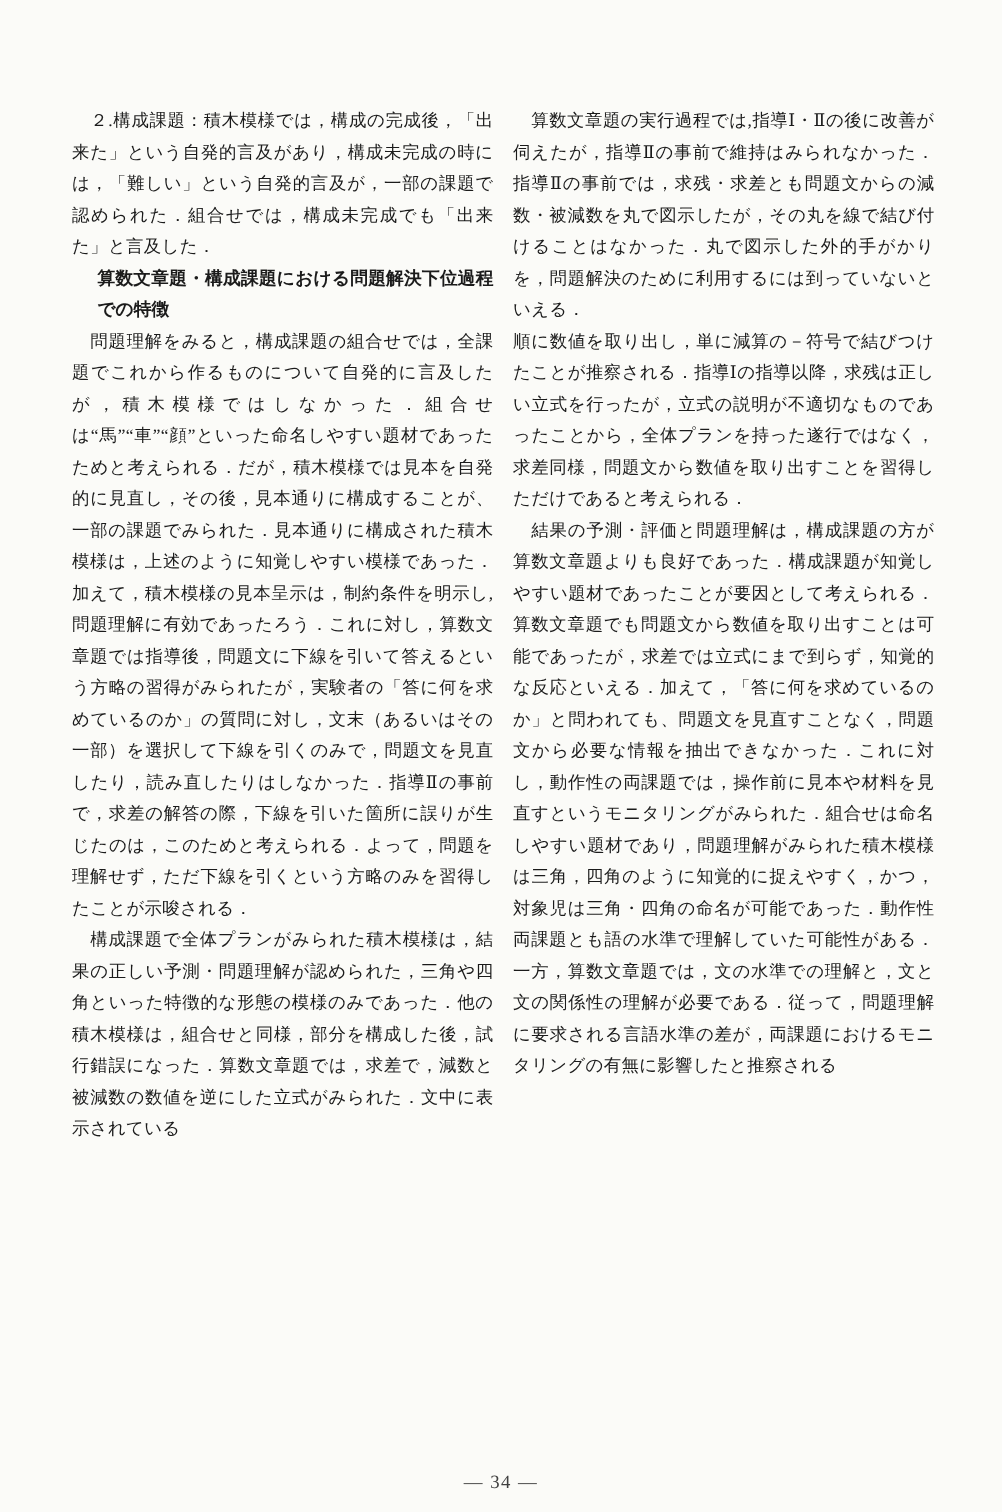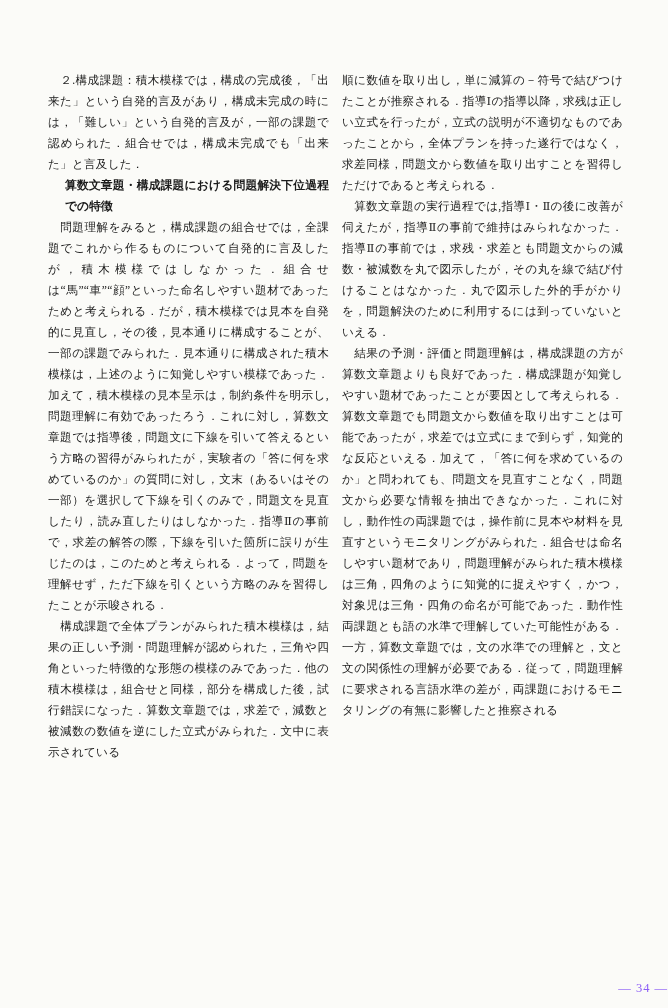--- a/index.html
+++ b/index.html
@@ -55,24 +55,24 @@
     text-justify: inter-ideograph;
   }
   .heading-sub.spaced-top {
     margin-top: 22px;
   }
   .page-number {
     position: absolute;
     left: 0;
     right: 0;
     bottom: 12px;
-    text-align: right;
+    text-align: center;
     font-size: 12.5px;
     letter-spacing: 0.08em;
-    color: #8b5cf6;
+    color: #404040;
   }
 </style>
 </head>
 <body>
 
 <div class="page">
   <div class="columns">
 
     <div class="col">
       <p class="para">２.構成課題：積木模様では，構成の完成後，「出来た」という自発的言及があり，構成未完成の時には，「難しい」という自発的言及が，一部の課題で認められた．組合せでは，構成未完成でも「出来た」と言及した．</p>
@@ -80,23 +80,23 @@
 
       <h3 class="heading-sub">算数文章題・構成課題における問題解決下位過程での特徴</h3>
 
 
       <p class="para">問題理解をみると，構成課題の組合せでは，全課題でこれから作るものについて自発的に言及したが，積木模様ではしなかった．組合せは“馬”“車”“顔”といった命名しやすい題材であったためと考えられる．だが，積木模様では見本を自発的に見直し，その後，見本通りに構成することが、一部の課題でみられた．見本通りに構成された積木模様は，上述のように知覚しやすい模様であった．加えて，積木模様の見本呈示は，制約条件を明示し,問題理解に有効であったろう．これに対し，算数文章題では指導後，問題文に下線を引いて答えるという方略の習得がみられたが，実験者の「答に何を求めているのか」の質問に対し，文末（あるいはその一部）を選択して下線を引くのみで，問題文を見直したり，読み直したりはしなかった．指導Ⅱの事前で，求差の解答の際，下線を引いた箇所に誤りが生じたのは，このためと考えられる．よって，問題を理解せず，ただ下線を引くという方略のみを習得したことが示唆される．</p>
 
       <p class="para">構成課題で全体プランがみられた積木模様は，結果の正しい予測・問題理解が認められた，三角や四角といった特徴的な形態の模様のみであった．他の積木模様は，組合せと同様，部分を構成した後，試行錯誤になった．算数文章題では，求差で，減数と被減数の数値を逆にした立式がみられた．文中に表示されている</p>
     </div>
 
     <div class="col">
+      <p class="para">算数文章題の実行過程では,指導Ⅰ・Ⅱの後に改善が伺えたが，指導Ⅱの事前で維持はみられなかった．指導Ⅱの事前では，求残・求差とも問題文からの減数・被減数を丸で図示したが，その丸を線で結び付けることはなかった．丸で図示した外的手がかりを，問題解決のために利用するには到っていないといえる．</p>
+
       <p class="para continuation">順に数値を取り出し，単に減算の－符号で結びつけたことが推察される．指導Ⅰの指導以降，求残は正しい立式を行ったが，立式の説明が不適切なものであったことから，全体プランを持った遂行ではなく，求差同様，問題文から数値を取り出すことを習得しただけであると考えられる．</p>
-
-      <p class="para">算数文章題の実行過程では,指導Ⅰ・Ⅱの後に改善が伺えたが，指導Ⅱの事前で維持はみられなかった．指導Ⅱの事前では，求残・求差とも問題文からの減数・被減数を丸で図示したが，その丸を線で結び付けることはなかった．丸で図示した外的手がかりを，問題解決のために利用するには到っていないといえる．</p>
 
 
 
       <p class="para">結果の予測・評価と問題理解は，構成課題の方が算数文章題よりも良好であった．構成課題が知覚しやすい題材であったことが要因として考えられる．算数文章題でも問題文から数値を取り出すことは可能であったが，求差では立式にまで到らず，知覚的な反応といえる．加えて，「答に何を求めているのか」と問われても、問題文を見直すことなく，問題文から必要な情報を抽出できなかった．これに対し，動作性の両課題では，操作前に見本や材料を見直すというモニタリングがみられた．組合せは命名しやすい題材であり，問題理解がみられた積木模様は三角，四角のように知覚的に捉えやすく，かつ，対象児は三角・四角の命名が可能であった．動作性両課題とも語の水準で理解していた可能性がある．一方，算数文章題では，文の水準での理解と，文と文の関係性の理解が必要である．従って，問題理解に要求される言語水準の差が，両課題におけるモニタリングの有無に影響したと推察される</p>
     </div>
 
   </div>
 
   <div class="page-number">— 34 —</div>
 </div>

